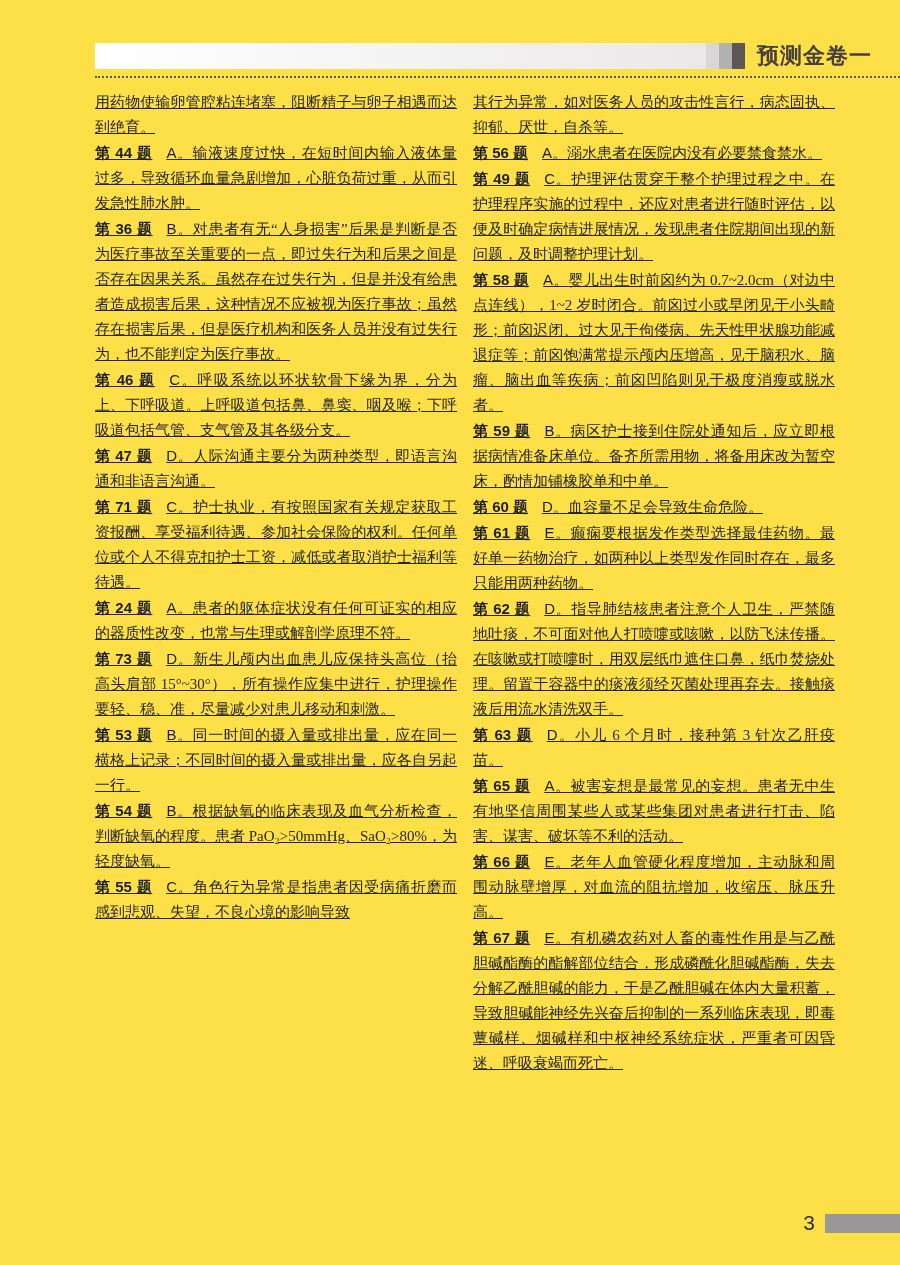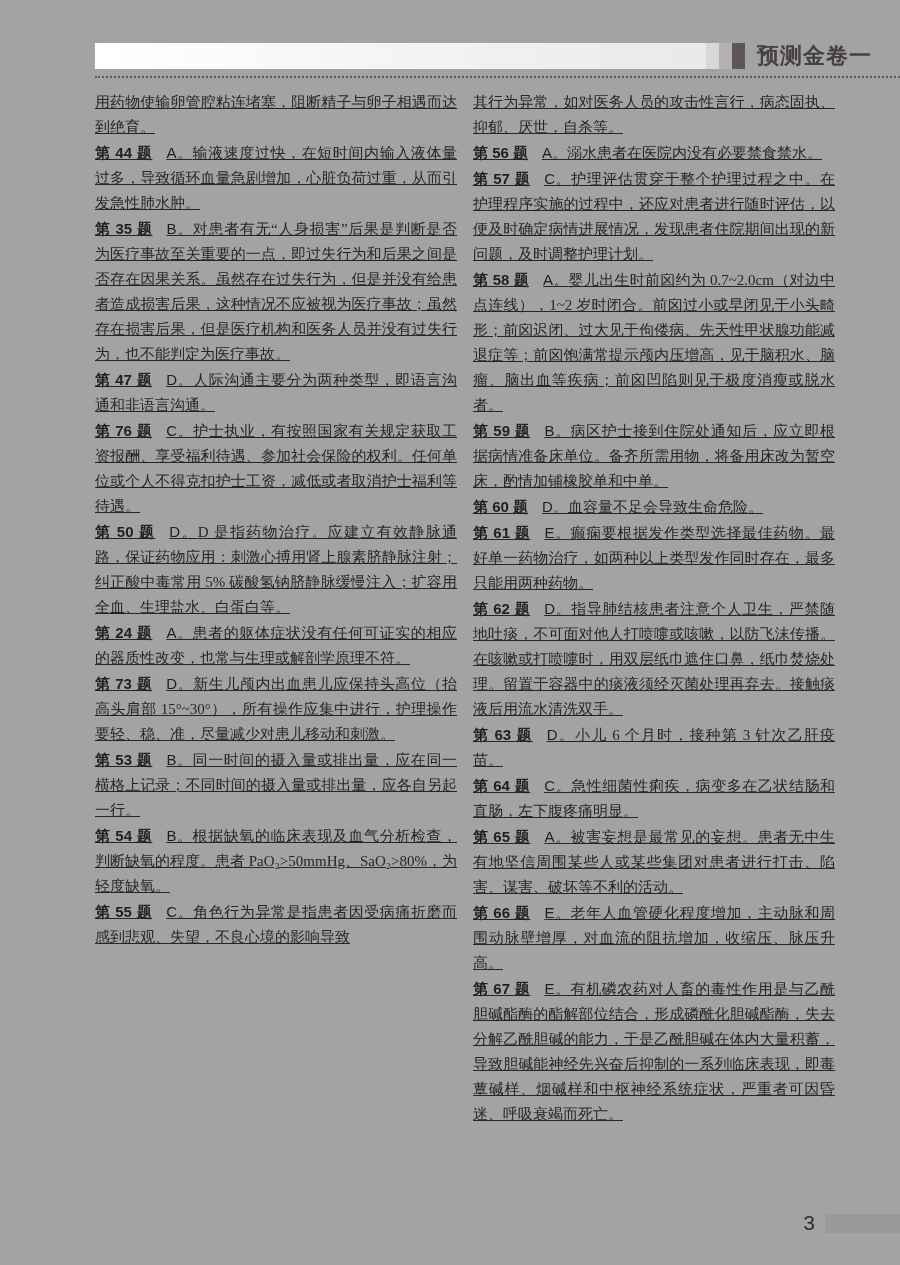--- a/index.html
+++ b/index.html
@@ -1,21 +1,21 @@
 <!DOCTYPE html>
 <html><head>
 <meta charset="utf-8">
 <style>
   * { margin: 0; padding: 0; box-sizing: border-box; }
   html, body { background: #ffffff; }
   .page {
     position: relative;
     width: 900px;
     height: 1265px;
-    background: #a3a3a3;
+    background: #fde047;
     overflow: hidden;
     font-family: "Liberation Serif", "DejaVu Serif", serif;
     color: #262626;
     padding-left: 8px;
   }
 
   
   .header {
     position: absolute;
     left: 95px;
@@ -121,41 +121,40 @@
       <div class="header-sq sq3"></div>
       <div class="header-title">预测金卷一</div>
     </div>
     <div class="header-rule"></div>
   </div>
 
   <div class="main">
     <div class="col">
         <p class="para"><span>用药物使输卵管腔粘连堵塞，阻断精子与卵子相遇而达到绝育。</span></p>
         <p class="para"><span class="qlabel">第 44 题</span><span class="qanswer">A。</span><span>输液速度过快，在短时间内输入液体量过多，导致循环血量急剧增加，心脏负荷过重，从而引发急性肺水肿。</span></p>
-        <p class="para"><span class="qlabel">第 35 题</span><span class="qanswer">B。</span><span>对患者有无“人身损害”后果是判断是否为医疗事故至关重要的一点，即过失行为和后果之间是否存在因果关系。虽然存在过失行为，但是并没有给患者造成损害后果，这种情况不应被视为医疗事故；虽然存在损害后果，但是医疗机构和医务人员并没有过失行为，也不能判定为医疗事故。</span></p>
+        <p class="para"><span class="qlabel">第 36 题</span><span class="qanswer">B。</span><span>对患者有无“人身损害”后果是判断是否为医疗事故至关重要的一点，即过失行为和后果之间是否存在因果关系。虽然存在过失行为，但是并没有给患者造成损害后果，这种情况不应被视为医疗事故；虽然存在损害后果，但是医疗机构和医务人员并没有过失行为，也不能判定为医疗事故。</span></p>
+        <p class="para"><span class="qlabel">第 46 题</span><span class="qanswer">C。</span><span>呼吸系统以环状软骨下缘为界，分为上、下呼吸道。上呼吸道包括鼻、鼻窦、咽及喉；下呼吸道包括气管、支气管及其各级分支。</span></p>
         <p class="para"><span class="qlabel">第 47 题</span><span class="qanswer">D。</span><span>人际沟通主要分为两种类型，即语言沟通和非语言沟通。</span></p>
-        <p class="para"><span class="qlabel">第 76 题</span><span class="qanswer">C。</span><span>护士执业，有按照国家有关规定获取工资报酬、享受福利待遇、参加社会保险的权利。任何单位或个人不得克扣护士工资，减低或者取消护士福利等待遇。</span></p>
-        <p class="para"><span class="qlabel">第 50 题</span><span class="qanswer">D。</span><span>D 是指药物治疗。应建立有效静脉通路，保证药物应用：刺激心搏用肾上腺素脐静脉注射；纠正酸中毒常用 5% 碳酸氢钠脐静脉缓慢注入；扩容用全血、生理盐水、白蛋白等。</span></p>
+        <p class="para"><span class="qlabel">第 71 题</span><span class="qanswer">C。</span><span>护士执业，有按照国家有关规定获取工资报酬、享受福利待遇、参加社会保险的权利。任何单位或个人不得克扣护士工资，减低或者取消护士福利等待遇。</span></p>
         <p class="para"><span class="qlabel">第 24 题</span><span class="qanswer">A。</span><span>患者的躯体症状没有任何可证实的相应的器质性改变，也常与生理或解剖学原理不符。</span></p>
         <p class="para"><span class="qlabel">第 73 题</span><span class="qanswer">D。</span><span>新生儿颅内出血患儿应保持头高位（抬高头肩部 15°~30°），所有操作应集中进行，护理操作要轻、稳、准，尽量减少对患儿移动和刺激。</span></p>
         <p class="para"><span class="qlabel">第 53 题</span><span class="qanswer">B。</span><span>同一时间的摄入量或排出量，应在同一横格上记录；不同时间的摄入量或排出量，应各自另起一行。</span></p>
         <p class="para"><span class="qlabel">第 54 题</span><span class="qanswer">B。</span><span>根据缺氧的临床表现及血气分析检查，判断缺氧的程度。患者 PaO₂&gt;50mmHg、SaO₂&gt;80%，为轻度缺氧。</span></p>
         <p class="para"><span class="qlabel">第 55 题</span><span class="qanswer">C。</span><span>角色行为异常是指患者因受病痛折磨而感到悲观、失望，不良心境的影响导致</span></p>
       </div>
     <div class="col">
         <p class="para"><span>其行为异常，如对医务人员的攻击性言行，病态固执、抑郁、厌世，自杀等。</span></p>
         <p class="para"><span class="qlabel">第 56 题</span><span class="qanswer">A。</span><span>溺水患者在医院内没有必要禁食禁水。</span></p>
-        <p class="para"><span class="qlabel">第 57 题</span><span class="qanswer">C。</span><span>护理评估贯穿于整个护理过程之中。在护理程序实施的过程中，还应对患者进行随时评估，以便及时确定病情进展情况，发现患者住院期间出现的新问题，及时调整护理计划。</span></p>
+        <p class="para"><span class="qlabel">第 49 题</span><span class="qanswer">C。</span><span>护理评估贯穿于整个护理过程之中。在护理程序实施的过程中，还应对患者进行随时评估，以便及时确定病情进展情况，发现患者住院期间出现的新问题，及时调整护理计划。</span></p>
         <p class="para"><span class="qlabel">第 58 题</span><span class="qanswer">A。</span><span>婴儿出生时前囟约为 0.7~2.0cm（对边中点连线），1~2 岁时闭合。前囟过小或早闭见于小头畸形；前囟迟闭、过大见于佝偻病、先天性甲状腺功能减退症等；前囟饱满常提示颅内压增高，见于脑积水、脑瘤、脑出血等疾病；前囟凹陷则见于极度消瘦或脱水者。</span></p>
         <p class="para"><span class="qlabel">第 59 题</span><span class="qanswer">B。</span><span>病区护士接到住院处通知后，应立即根据病情准备床单位。备齐所需用物，将备用床改为暂空床，酌情加铺橡胶单和中单。</span></p>
         <p class="para"><span class="qlabel">第 60 题</span><span class="qanswer">D。</span><span>血容量不足会导致生命危险。</span></p>
         <p class="para"><span class="qlabel">第 61 题</span><span class="qanswer">E。</span><span>癫痫要根据发作类型选择最佳药物。最好单一药物治疗，如两种以上类型发作同时存在，最多只能用两种药物。</span></p>
         <p class="para"><span class="qlabel">第 62 题</span><span class="qanswer">D。</span><span>指导肺结核患者注意个人卫生，严禁随地吐痰，不可面对他人打喷嚏或咳嗽，以防飞沫传播。在咳嗽或打喷嚏时，用双层纸巾遮住口鼻，纸巾焚烧处理。留置于容器中的痰液须经灭菌处理再弃去。接触痰液后用流水清洗双手。</span></p>
         <p class="para"><span class="qlabel">第 63 题</span><span class="qanswer">D。</span><span>小儿 6 个月时，接种第 3 针次乙肝疫苗。</span></p>
-        <p class="para"><span class="qlabel">第 64 题</span><span class="qanswer">C。</span><span>急性细菌性痢疾，病变多在乙状结肠和直肠，左下腹疼痛明显。</span></p>
         <p class="para"><span class="qlabel">第 65 题</span><span class="qanswer">A。</span><span>被害妄想是最常见的妄想。患者无中生有地坚信周围某些人或某些集团对患者进行打击、陷害、谋害、破坏等不利的活动。</span></p>
         <p class="para"><span class="qlabel">第 66 题</span><span class="qanswer">E。</span><span>老年人血管硬化程度增加，主动脉和周围动脉壁增厚，对血流的阻抗增加，收缩压、脉压升高。</span></p>
         <p class="para"><span class="qlabel">第 67 题</span><span class="qanswer">E。</span><span>有机磷农药对人畜的毒性作用是与乙酰胆碱酯酶的酯解部位结合，形成磷酰化胆碱酯酶，失去分解乙酰胆碱的能力，于是乙酰胆碱在体内大量积蓄，导致胆碱能神经先兴奋后抑制的一系列临床表现，即毒蕈碱样、烟碱样和中枢神经系统症状，严重者可因昏迷、呼吸衰竭而死亡。</span></p>
       </div>
   </div>
 
   <div class="footer">
     <div class="page-number">3</div>
     <div class="footer-block"></div>
   </div>

